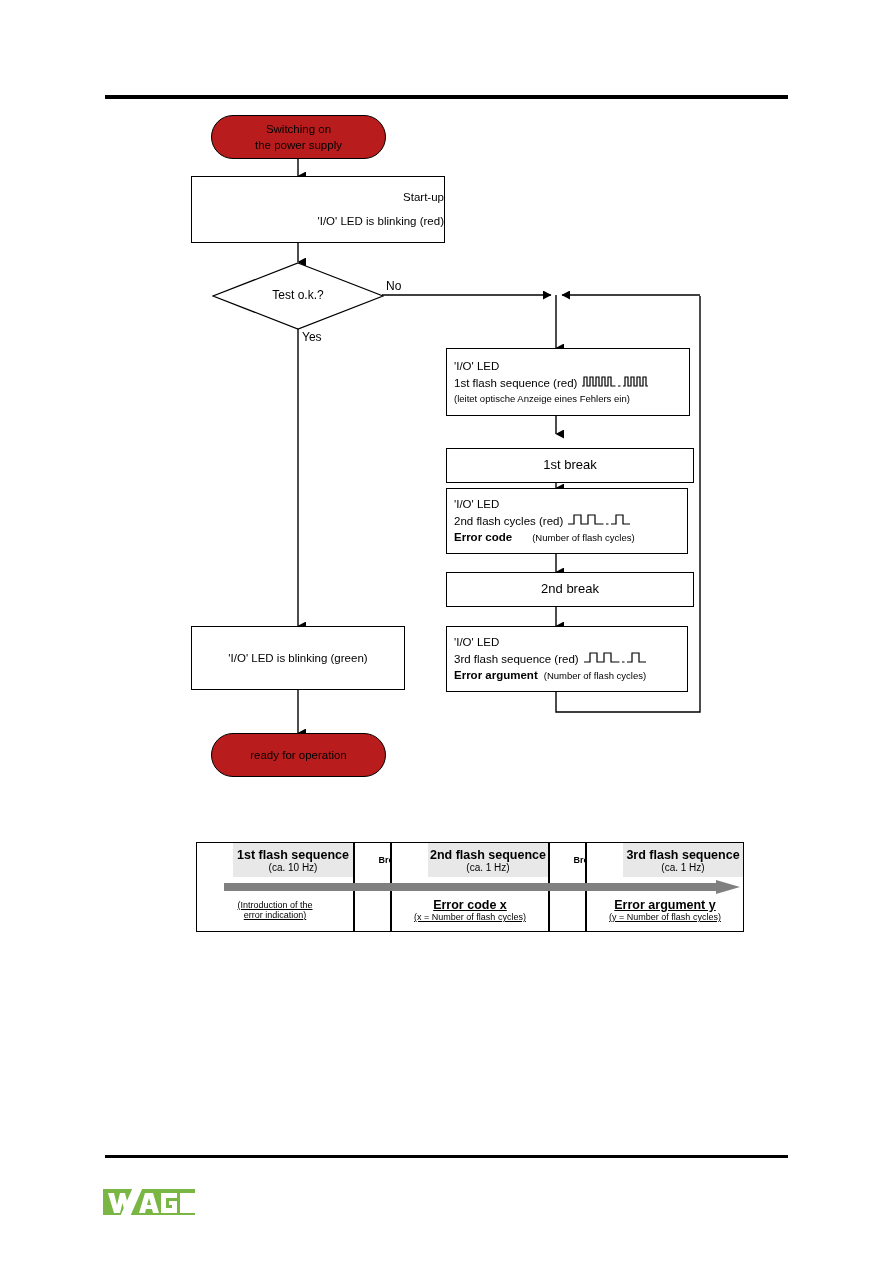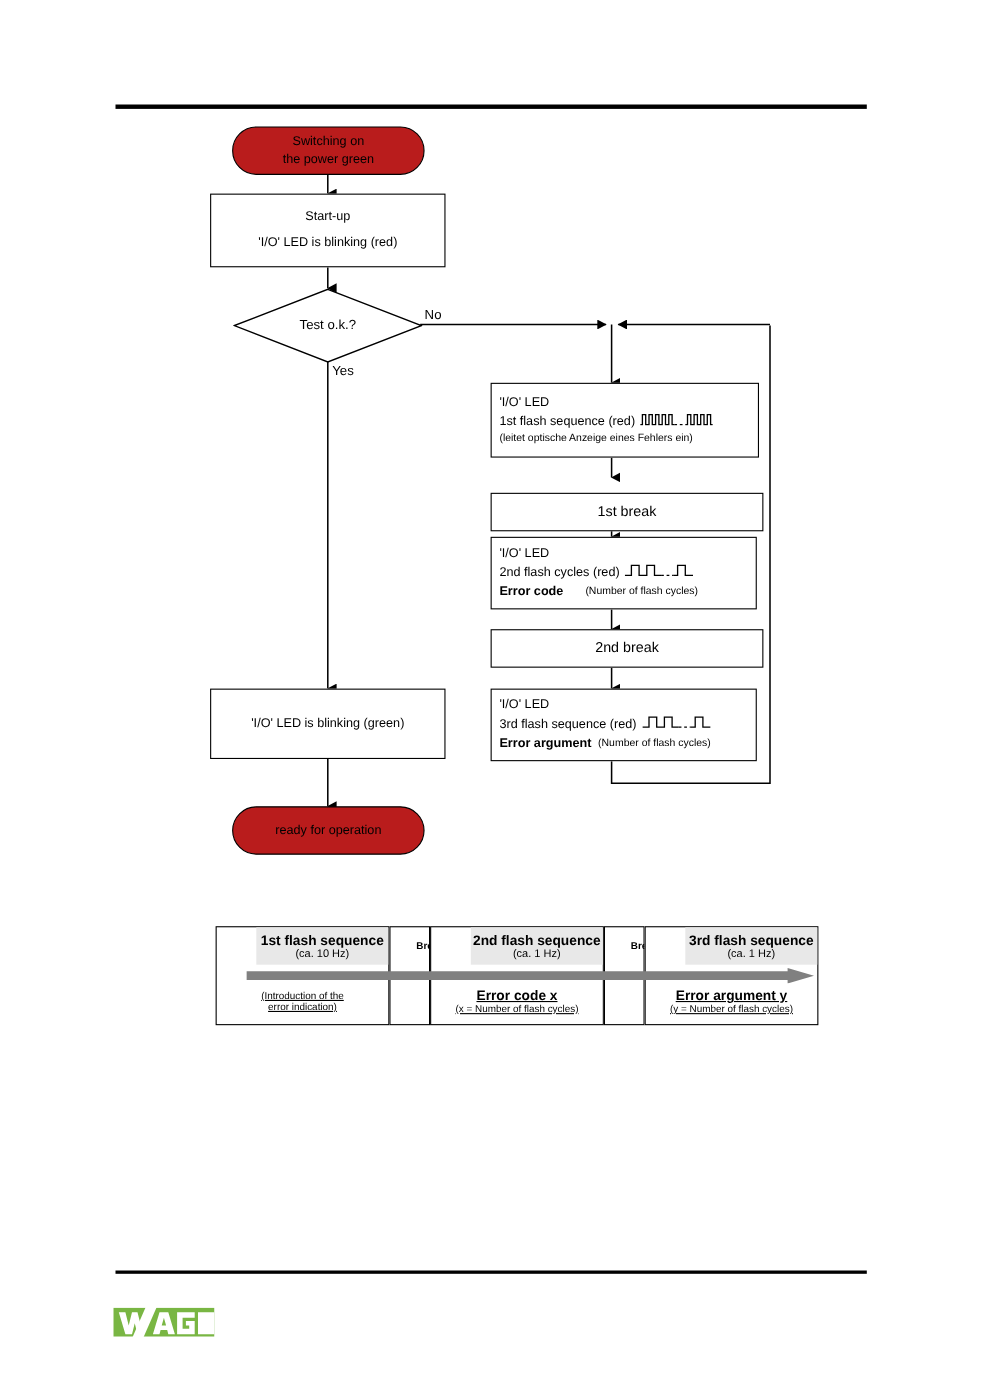--- a/index.html
+++ b/index.html
@@ -187,25 +187,25 @@
   <svg class="decision-wrap" style="left:212px; top:262px;" width="172" height="68" viewBox="0 0 172 68">
     <polygon points="86,1 171,34 86,67 1,34" fill="#ffffff" stroke="#000000" stroke-width="1.3"></polygon>
   </svg>
   <div class="edge-label" style="left:237px; top:288px; width:122px; text-align:center; font-size:12px;">Test o.k.?</div>
   <div class="edge-label" style="left:386px; top:279px;">No</div>
   <div class="edge-label" style="left:302px; top:330px;">Yes</div>
 
   <div class="terminator" style="left:211px; top:115px; width:175px; height:44px;">
     <div>
       <div>Switching on</div>
-      <div>the power green</div>
-    </div>
-  </div>
-
-  <div class="node center" style="left:191px; top:176px; width:214px; height:67px;">
+      <div>the power supply</div>
+    </div>
+  </div>
+
+  <div class="node center" style="left:191px; top:176px; width:254px; height:67px;align-items:flex-end;">
     <div>Start-up</div>
     <div style="margin-top:7px;">'I/O' LED is blinking (red)</div>
   </div>
 
   <div class="node left" style="left:446px; top:348px; width:244px; height:68px;">
     <div>'I/O' LED</div>
     <div class="detail-line">
       <span>1st flash sequence (red)</span>
       <span class="wave">
         <svg width="66" height="12" viewBox="0 0 66 12">

